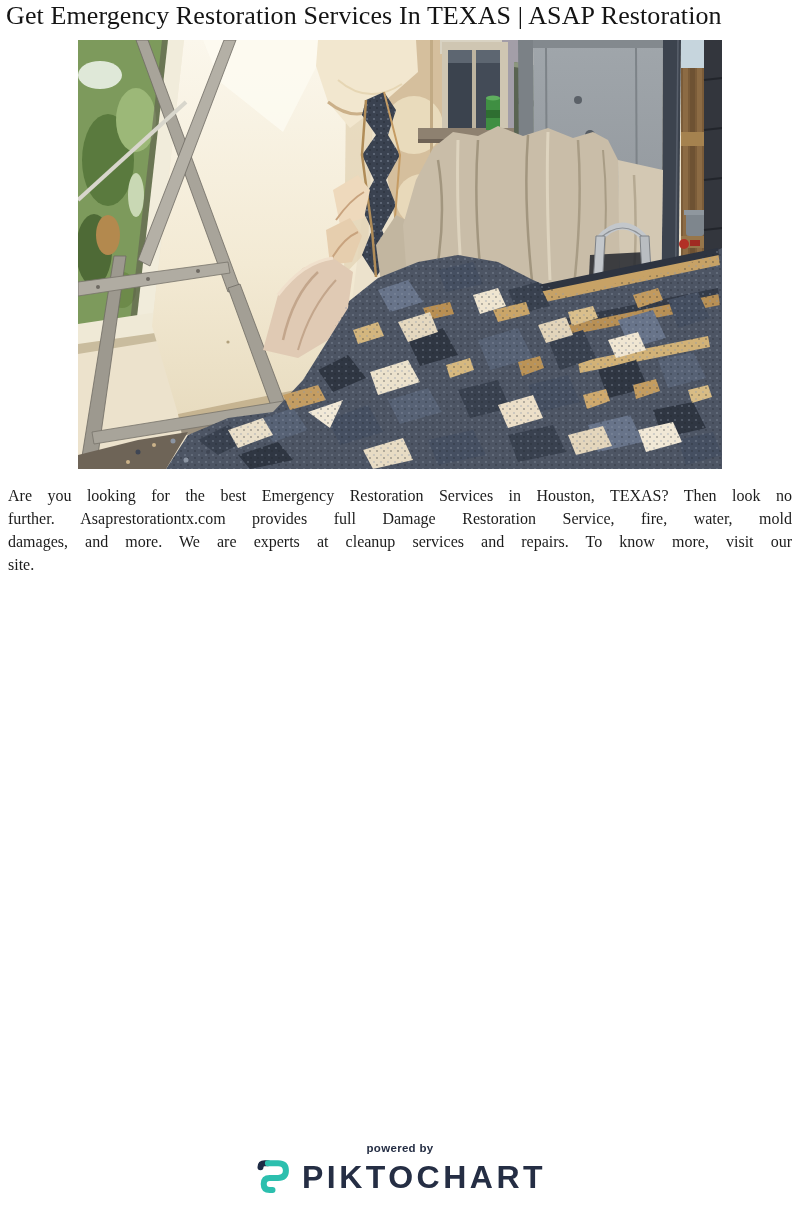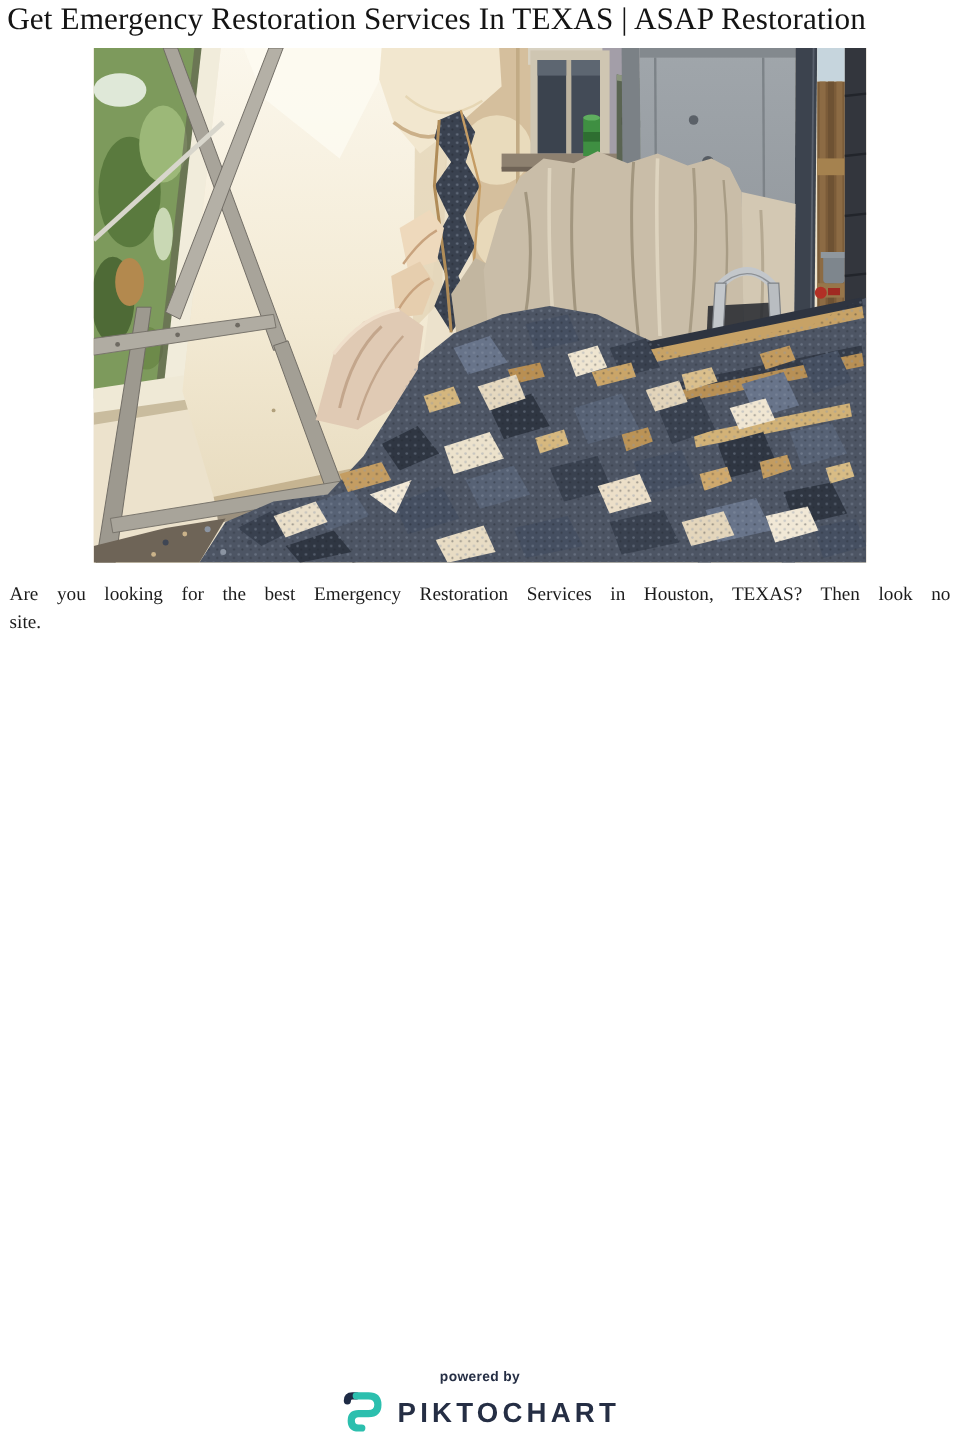--- a/index.html
+++ b/index.html
@@ -34,21 +34,21 @@
   .powered-by {
     font-size:11.5px; font-weight:700; color:#252e44; letter-spacing:0.3px;
   }
   .logo-row {
     margin-top:5px; display:flex; align-items:center; justify-content:center; gap:11px;
     text-decoration:none; cursor:pointer;
   }
   .logo-mark { width:37px; height:37px; display:block; }
   .logo-word {
     font-family:"Liberation Sans", sans-serif;
-    font-size:23px; font-weight:800; letter-spacing:3.5px; color:#252e44;
+    font-size:32px; font-weight:800; letter-spacing:3.5px; color:#252e44;
   }
 </style>
 </head>
 <body>
 
 <div class="page">
 
   <h1 class="page-title">Get Emergency Restoration Services In TEXAS | ASAP Restoration</h1>
 
   <figure class="photo-frame" role="img" aria-label="Demolished interior wall: pile of concrete rubble and broken plasterboard, metal trestle ladder by an open window, furniture covered with beige drop cloths, stepladder and open doorway to a wooden fence">
@@ -273,20 +273,22 @@
         <circle cx="76" cy="405" r="2" fill="#cbb38a"></circle>
       <circle cx="95" cy="401" r="2.5" fill="#8b94a2"></circle>
         <circle cx="130" cy="412" r="2" fill="#3f4654"></circle>
       <circle cx="50" cy="422" r="2" fill="#cbb38a"></circle>
         <circle cx="108" cy="420" r="2.5" fill="#8b94a2"></circle>
     </svg>
   </figure>
 
   <div class="body-text">
     <div class="line">Are you looking for the best Emergency Restoration Services in Houston, TEXAS? Then look no</div>
+    <div class="line">further. Asaprestorationtx.com provides full Damage Restoration Service, fire, water, mold</div>
+    <div class="line">damages, and more. We are experts at cleanup services and repairs. To know more, visit our</div>
     <div class="line last">site.</div>
   </div>
 
   <div class="footer">
     <div class="powered-by">powered by</div>
     <div class="logo-row">
       <svg class="logo-mark" viewBox="0 0 40 40">
         <path d="M7,9 Q7,4.5 11.5,4.5 L15,4.5" fill="none" stroke="#1e2b45" stroke-width="6.5" stroke-linecap="round"></path>
         <path d="M15,4.5 L26,4.5 Q34.5,4.5 34.5,12.5 Q34.5,20.5 26,20.5 L17,20.5 Q10.5,20.5 10.5,27 Q10.5,33.5 17,33.5 L20,33.5" fill="none" stroke="#2cbfae" stroke-width="6.5" stroke-linecap="round"></path>
       </svg>

